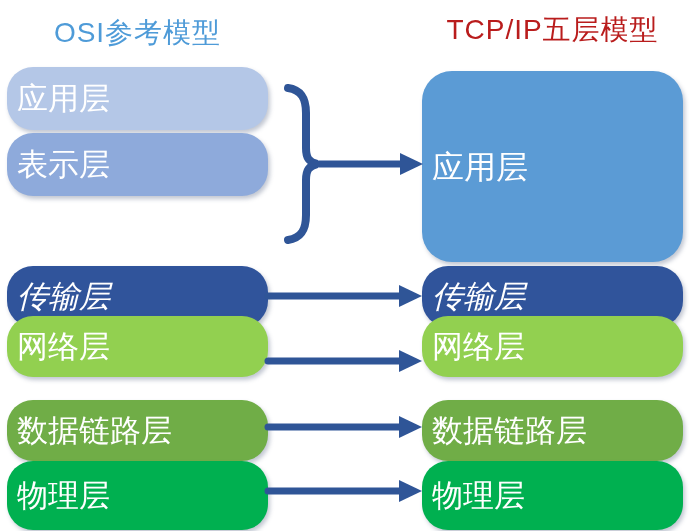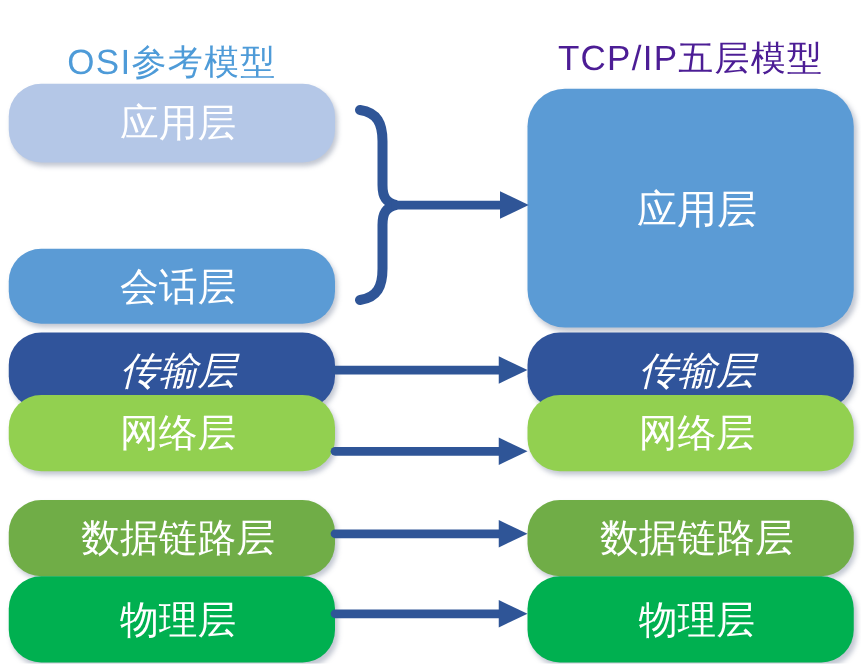--- a/index.html
+++ b/index.html
@@ -2,27 +2,27 @@
 <html><head>
 <meta charset="utf-8">
 <style>
   html,body{margin:0;padding:0;background:#fff;}
   #stage{
     position:relative;width:689px;height:531px;background:#fff;overflow:hidden;
     font-family:"Liberation Sans","DejaVu Sans",sans-serif;
   }
   .col-title{
     position:absolute;width:261px;text-align:center;
-    font-size:28px;font-weight:500;letter-spacing:1px;white-space:nowrap;margin-top:17px;
+    font-size:28px;font-weight:500;letter-spacing:1px;white-space:nowrap;
   }
   #osi-title{left:7px;top:14px;}
   #tcpip-title{left:422px;top:11px;}
   .layer-box{
     position:absolute;width:261px;height:61px;border-radius:26px;
-    display:flex;align-items:center;justify-content:center;
+    display:flex;align-items:center;justify-content:flex-start;
     box-shadow:2px 3px 4px rgba(120,130,155,0.45);
   }
   .layer-box .label{
     color:#fff;font-size:31px;line-height:1;white-space:nowrap;padding-left:10px;
   }
   .left-col{left:7px;}
   .right-col{left:422px;}
   .r1{top:67px;height:63px;}
   .r2{top:133px;height:63px;}
   .r3{top:199px;height:60px;}
@@ -36,27 +36,27 @@
     position:absolute;left:0;top:0;width:689px;height:531px;pointer-events:none;
   }
 </style>
 </head>
 <body>
 
 <div id="stage">
 
   <div class="col-title" id="osi-title" style="color: rgb(78, 155, 216);">OSI参考模型</div>
 
-  <div class="col-title" id="tcpip-title" style="color: #4c1d95;">TCP/IP五层模型</div>
+  <div class="col-title" id="tcpip-title" style="color: #b91c1c;">TCP/IP五层模型</div>
 
   <div class="layer-box left-col r1" style="background-color: rgb(180, 199, 231);">
     <span class="label">应用层</span>
   </div>
-  <div class="layer-box left-col r3" style="background-color: rgb(91, 155, 213);">
-    <span class="label">会话层</span>
+  <div class="layer-box left-col r2" style="background-color: rgb(142, 170, 219);">
+    <span class="label">表示层</span>
   </div>
   <div class="layer-box left-col r4" style="background-color: rgb(48, 84, 155);">
     <span class="label">传输层</span>
   </div>
   <div class="layer-box left-col r5" style="background-color: rgb(146, 208, 80);">
     <span class="label">网络层</span>
   </div>
   <div class="layer-box left-col r6" style="background-color: rgb(112, 173, 71);">
     <span class="label">数据链路层</span>
   </div>

